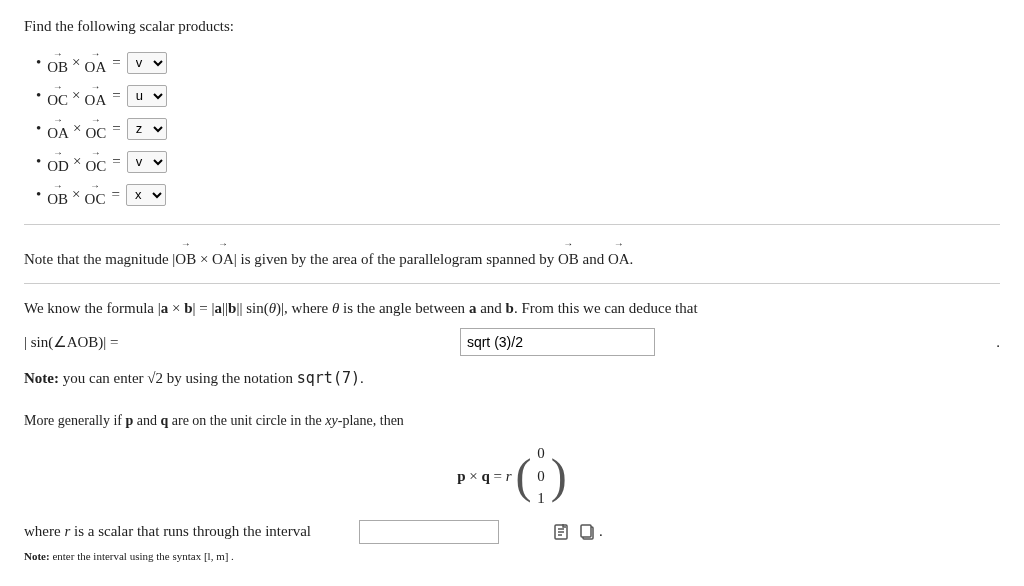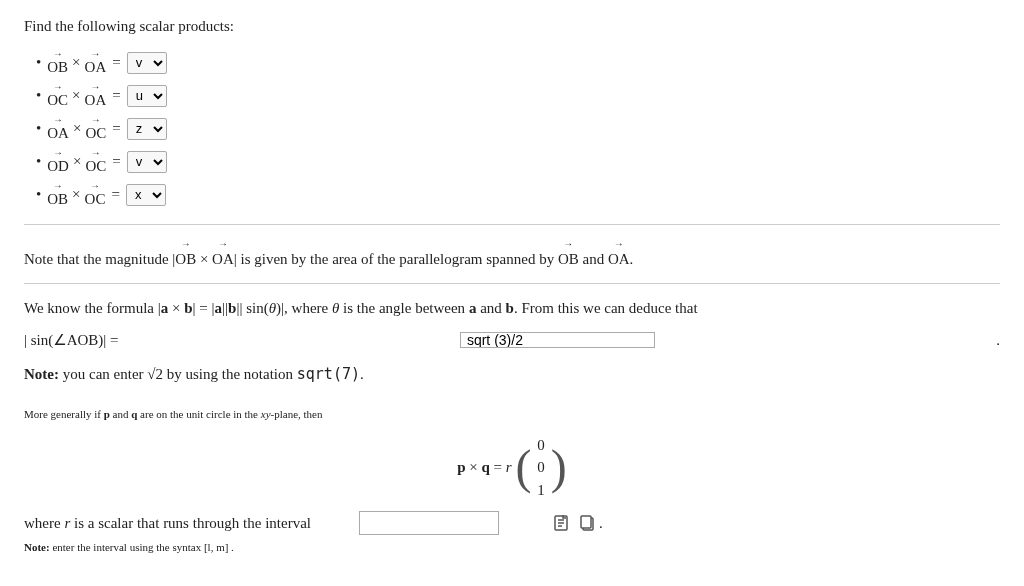--- a/index.html
+++ b/index.html
@@ -71,21 +71,21 @@
       align-items: center;
       justify-content: space-between;
       margin: 8px 0;
       font-size: 15px;
     }
     .text-input {
       border: 1px solid #aaa;
       padding: 2px 6px;
       font-size: 14px;
       min-width: 90px;
-      height: 16px;
+      height: 28px;
       background: #fff;
     }
     .bold { font-weight: bold; }
     .italic { font-style: italic; }
     .note-label { font-weight: bold; }
     .theta { font-style: italic; }
     .matrix-container {
       display: inline-flex;
       align-items: center;
       font-size: 15px;
@@ -153,21 +153,21 @@
       height: 24px;
       background: #fff;
       margin-left: 4px;
       margin-right: 4px;
     }
     .general-section {
       margin-top: 20px;
     }
     .general-section p {
       margin-bottom: 8px;
-      font-size: 11px;
+      font-size: 14px;
       line-height: 1.6;
     }
     .sub-note {
       font-size: 11px;
     }
     .overrightarrow {
       position: relative;
       display: inline-block;
       padding-top: 10px;
     }

